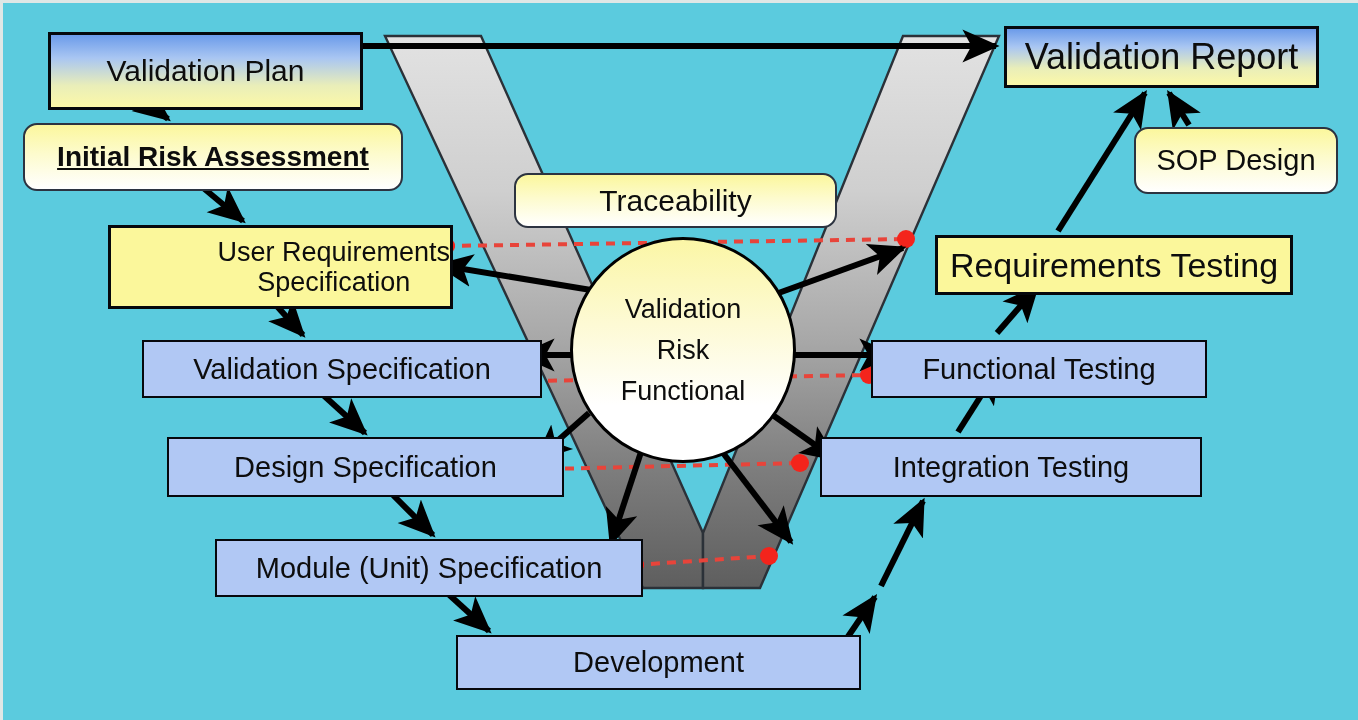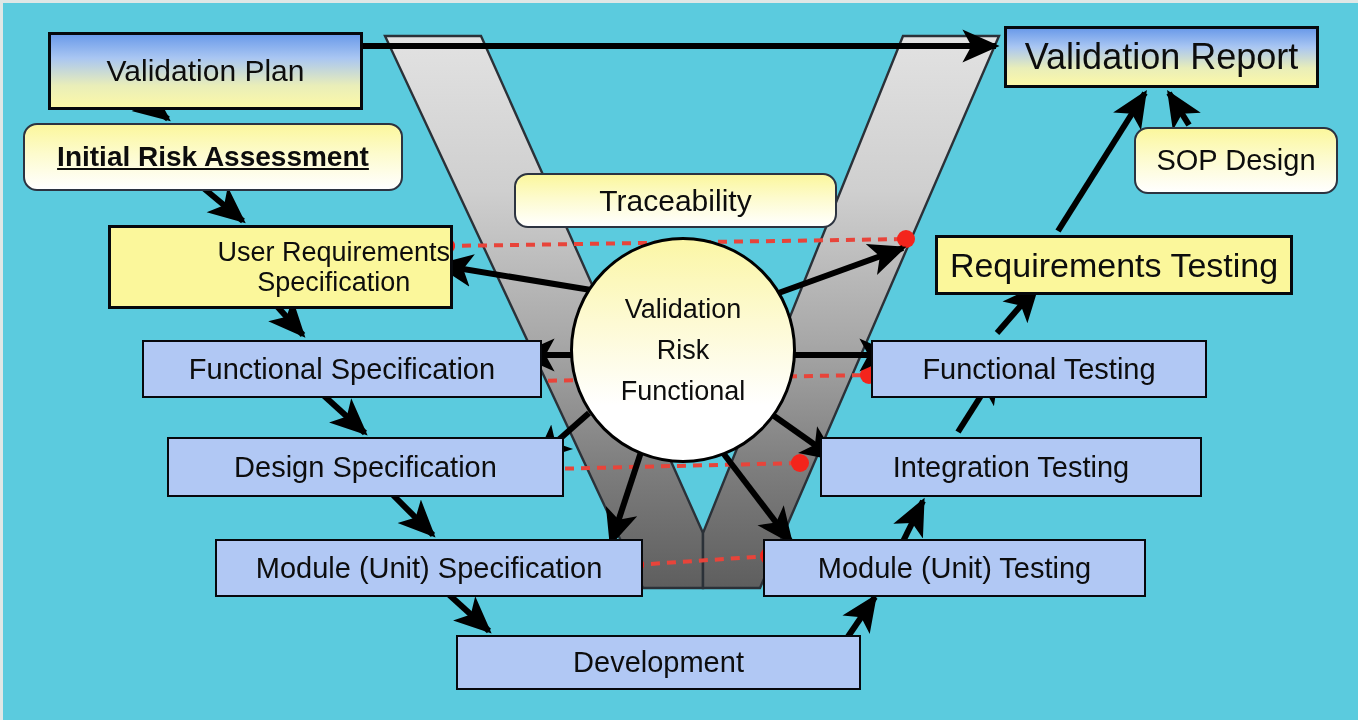--- a/index.html
+++ b/index.html
@@ -143,38 +143,35 @@
   <div class="node rnd" style="left:20px;top:120px;width:380px;height:68px;font-size:28px;font-weight:bold;text-decoration:underline;">
     <span>Initial Risk Assessment</span>
   </div>
 
   <div class="node sq fill-yellow-flat" style="left:105px;top:222px;width:345px;height:84px;font-size:27px;justify-content:flex-end;">
     <span>User Requirements
 Specification</span>
   </div>
 
   <div class="node sq thin fill-blue-flat" style="left:139px;top:337px;width:400px;height:58px;font-size:29px;">
-    <span>Functional Specification</span>
+    <span>Validation Specification</span>
   </div>
 
   <div class="node sq thin fill-blue-flat" style="left:164px;top:434px;width:397px;height:60px;font-size:29px;">
     <span>Design Specification</span>
   </div>
 
   <div class="node sq thin fill-blue-flat" style="left:212px;top:536px;width:428px;height:58px;font-size:29px;">
     <span>Module (Unit) Specification</span>
   </div>
 
   <div class="node sq thin fill-blue-flat" style="left:453px;top:632px;width:405px;height:55px;font-size:29px;">
     <span>Development</span>
   </div>
 
-  <div class="node sq thin fill-blue-flat" style="left:760px;top:536px;width:383px;height:58px;font-size:29px;">
-    <span>Module (Unit) Testing</span>
-  </div>
 
   <div class="node sq thin fill-blue-flat" style="left:817px;top:434px;width:382px;height:60px;font-size:29px;">
     <span>Integration Testing</span>
   </div>
 
   <div class="node sq thin fill-blue-flat" style="left:868px;top:337px;width:336px;height:58px;font-size:29px;">
     <span>Functional Testing</span>
   </div>
 
   <div class="node sq fill-yellow-flat" style="left:932px;top:232px;width:358px;height:60px;font-size:34px;">

